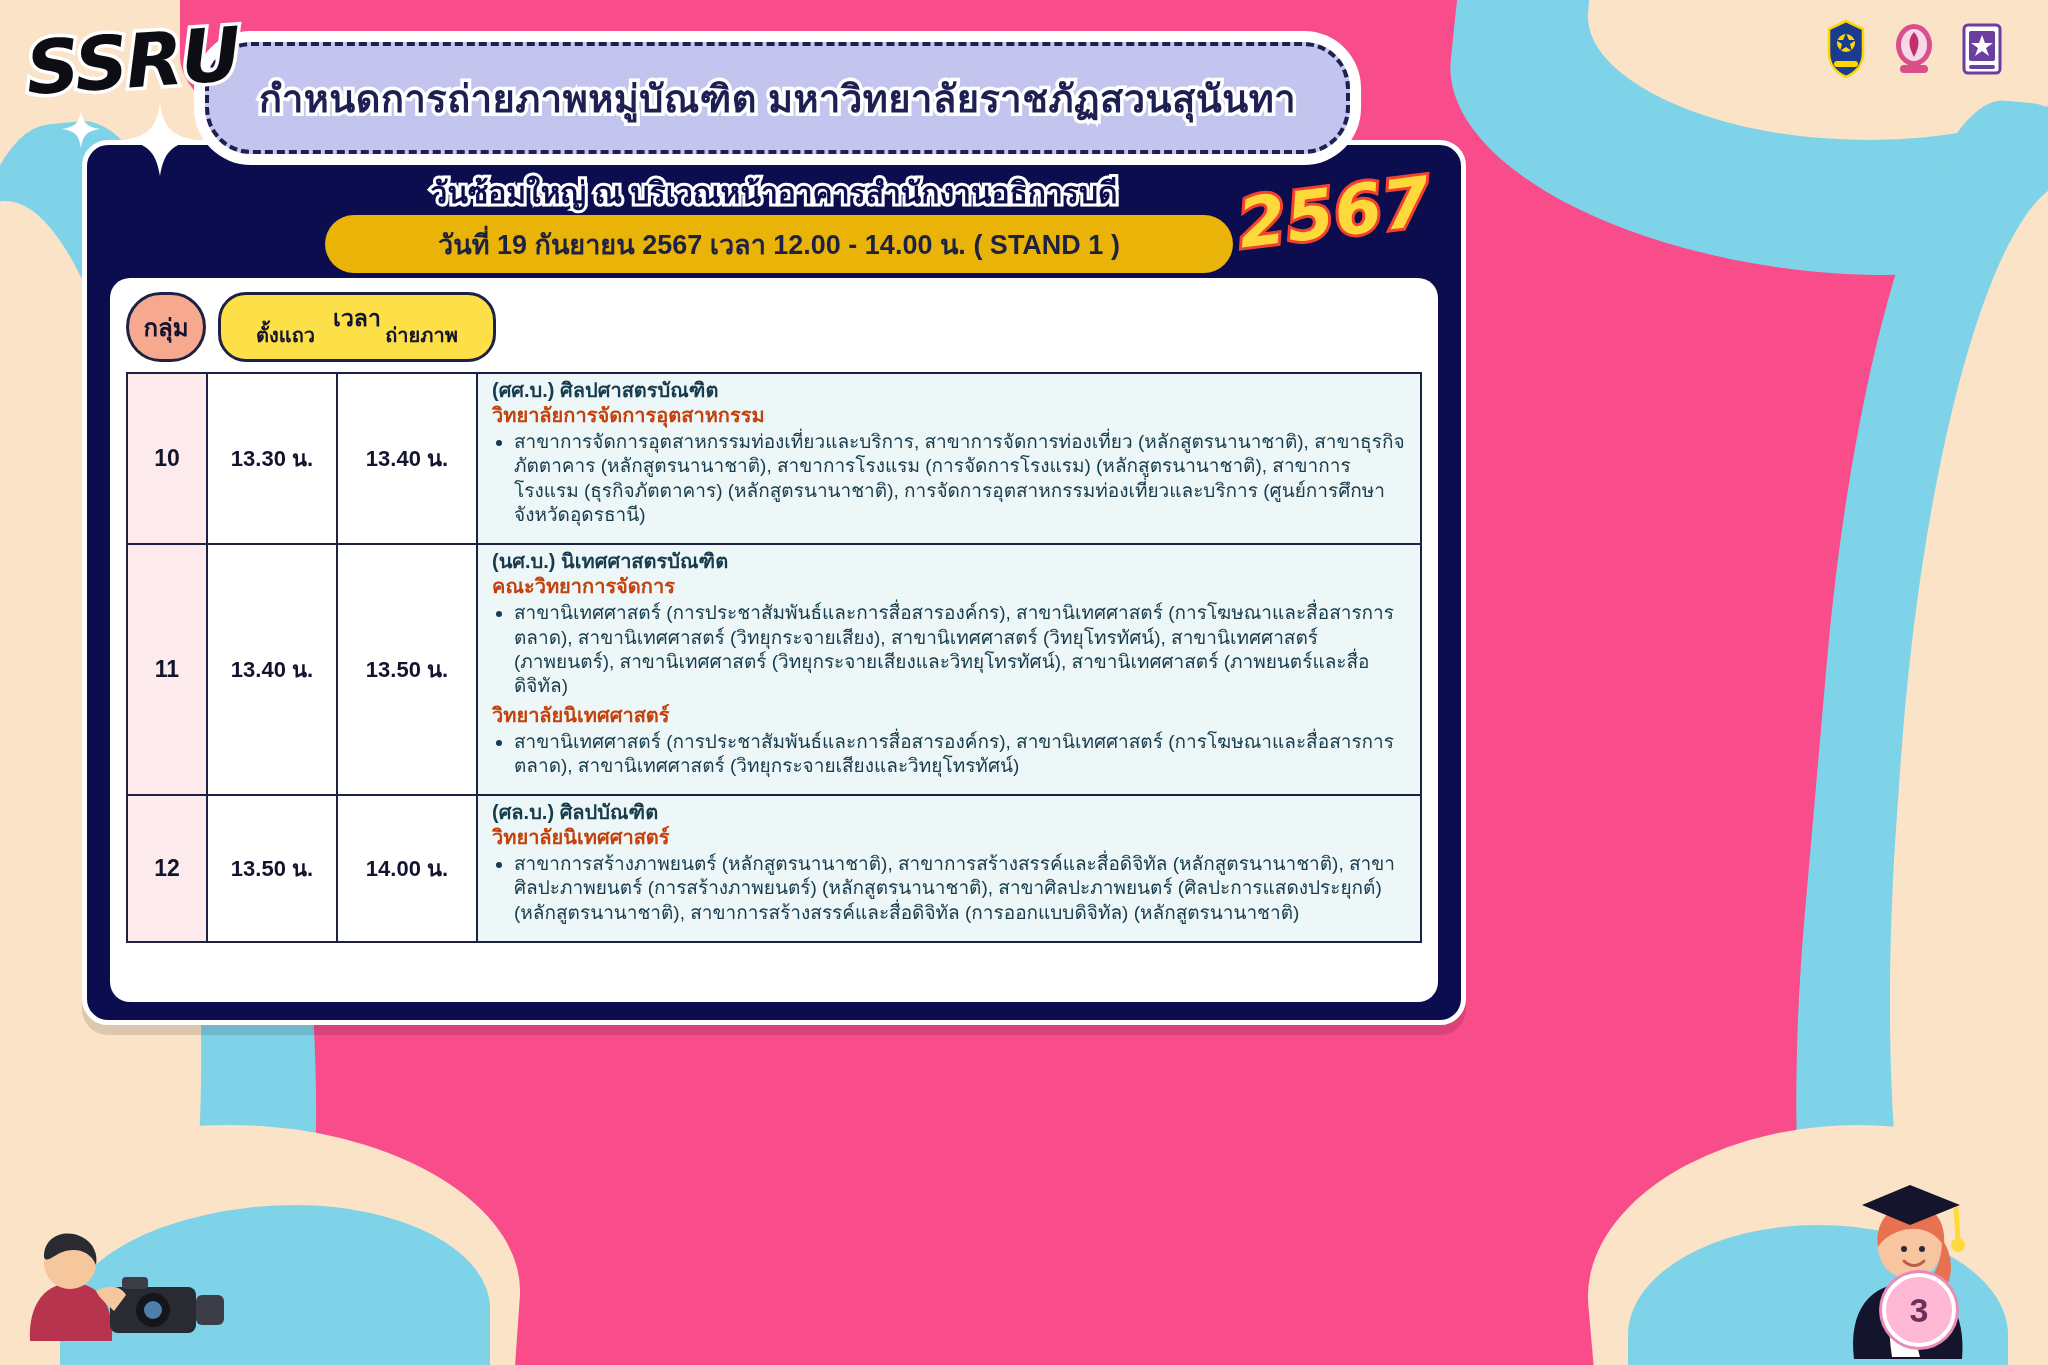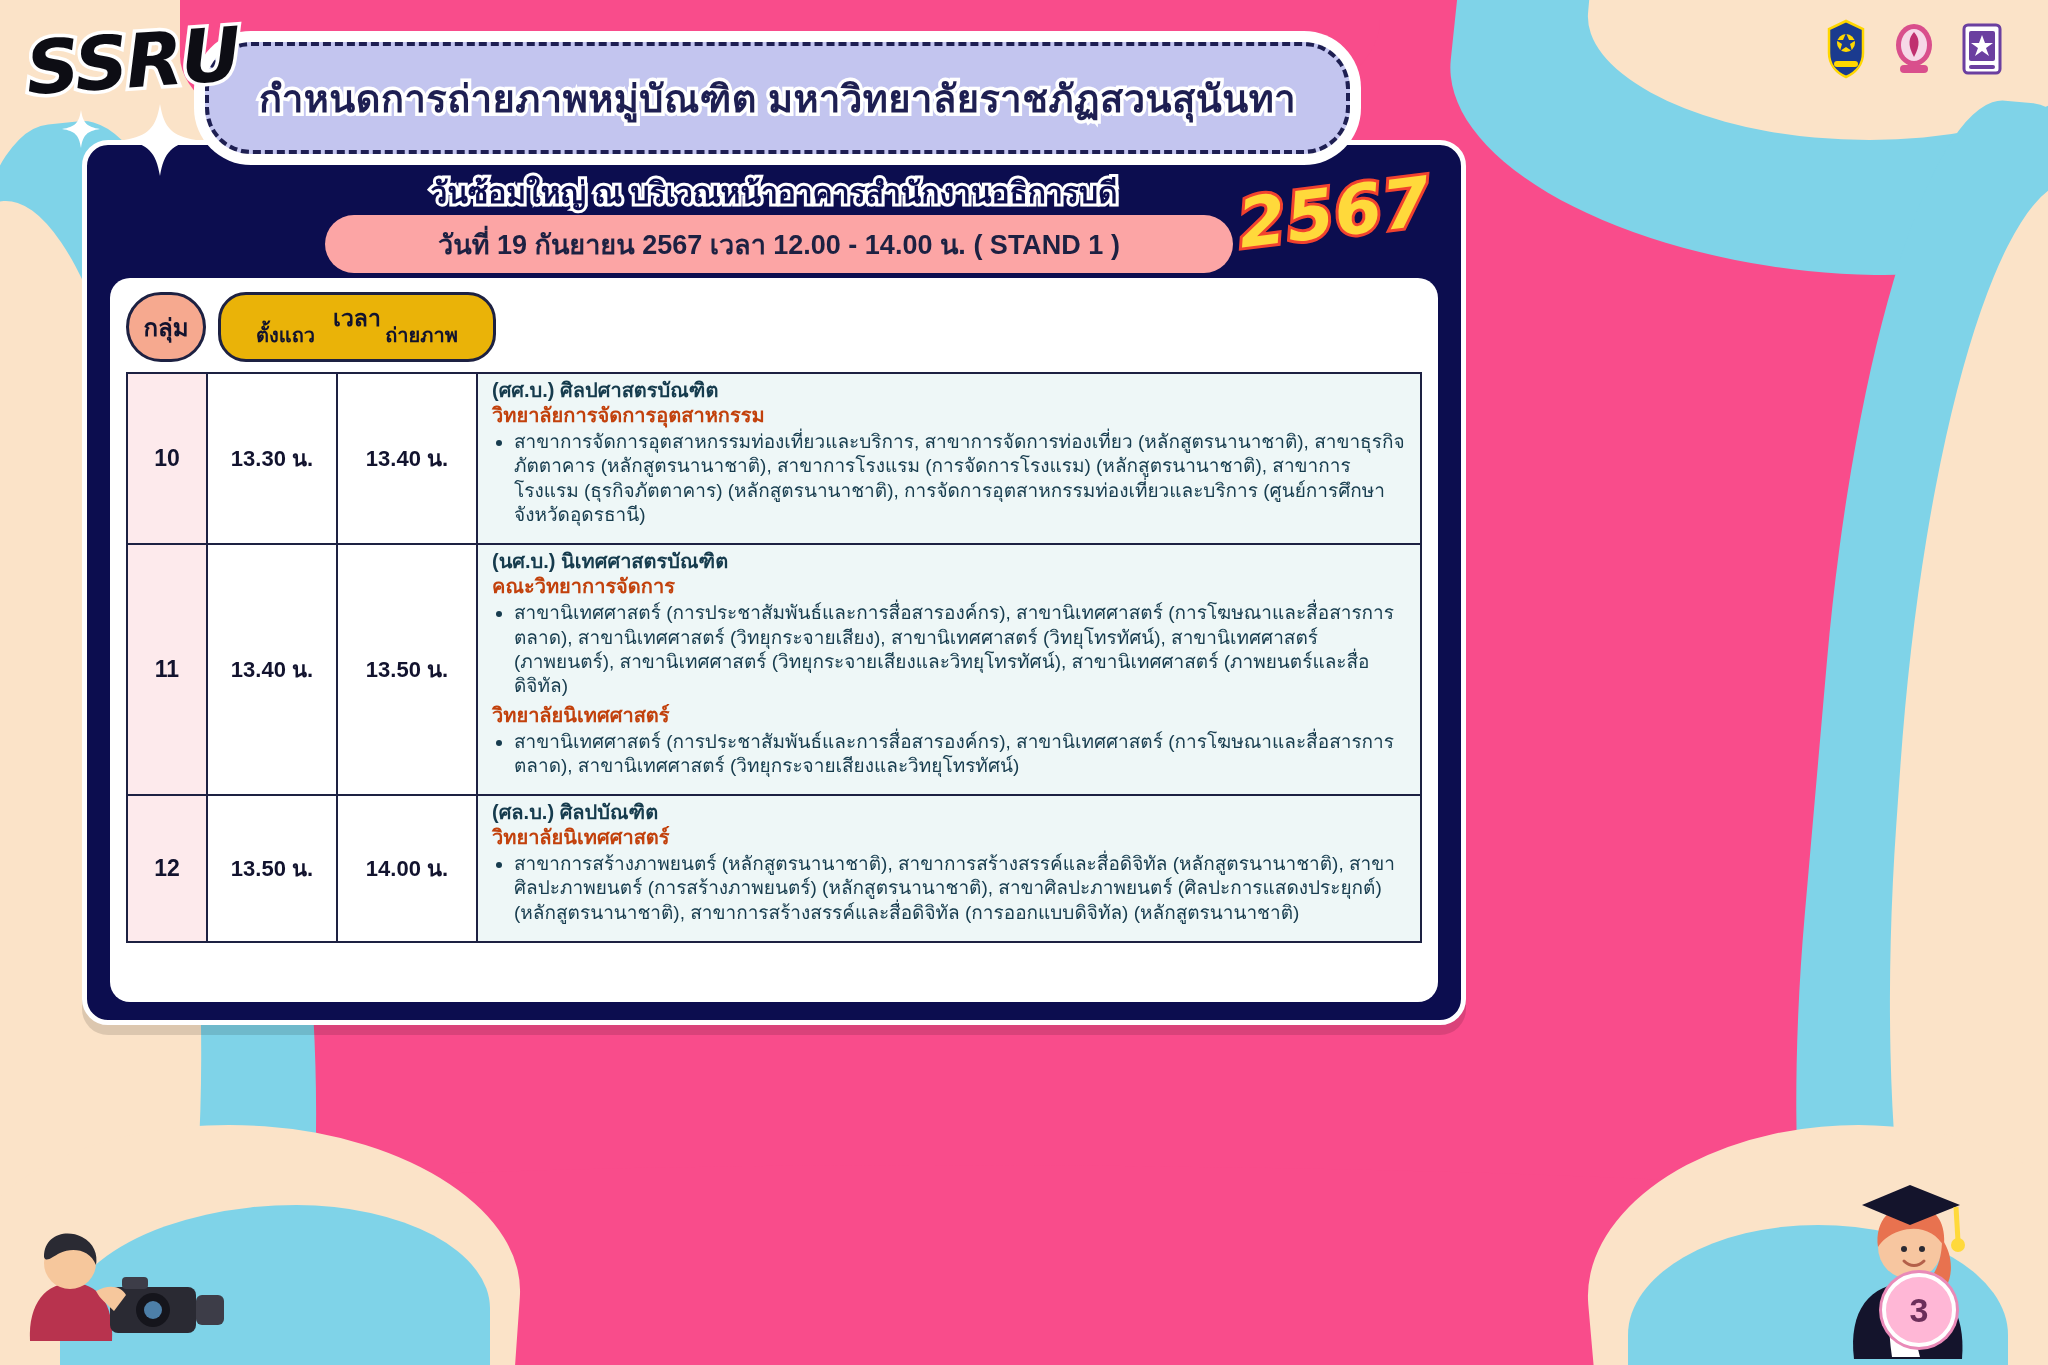--- a/index.html
+++ b/index.html
@@ -127,21 +127,21 @@
   }
   .subtitle {
     position: absolute; top: 24px; left: 0; right: 0; text-align: center;
     font-size: 30px; font-weight: 900; color: #0c0d4f;
     -webkit-text-stroke: 6px #ffffff;
     paint-order: stroke fill;
     white-space: nowrap;
   }
   .date-pill {
     position: absolute; top: 70px; left: 238px; width: 908px; height: 58px;
-    background: #fca5a5; border-radius: 29px;
+    background: #eab308; border-radius: 29px;
     display: flex; align-items: center; justify-content: center;
   }
   .date-text { font-size: 27px; font-weight: 700; color: #1d2142; white-space: nowrap; }
 
   
   .year-deco {
     position: absolute; right: 30px; top: 28px;
     font-size: 68px; font-weight: 900; font-style: italic;
     color: #ffd93b;
     -webkit-text-stroke: 6px #f2412e;
@@ -161,21 +161,21 @@
 
   .head-row { display: flex; align-items: flex-start; gap: 12px; height: 72px; margin-bottom: 8px; }
   .head-group {
     width: 80px; height: 70px; background: #f6a98f;
     border: 3px solid #1d2142; border-radius: 36px;
     display: flex; align-items: center; justify-content: center;
     font-size: 24px; font-weight: 900; color: #12132e;
     flex: 0 0 auto;
   }
   .head-time {
-    width: 278px; height: 70px; background: #eab308;
+    width: 278px; height: 70px; background: #fde047;
     border: 3px solid #1d2142; border-radius: 28px;
     flex: 0 0 auto; position: relative;
   }
   .head-time-main {
     position: absolute; top: 5px; left: 0; right: 0; text-align: center;
     font-size: 23px; font-weight: 900; color: #12132e;
   }
   .head-time-sub { position: absolute; bottom: 8px; left: 0; right: 0; display: flex; justify-content: space-around; }
   .head-time-sub span { font-size: 20px; font-weight: 900; color: #12132e; }
   .head-fac {

